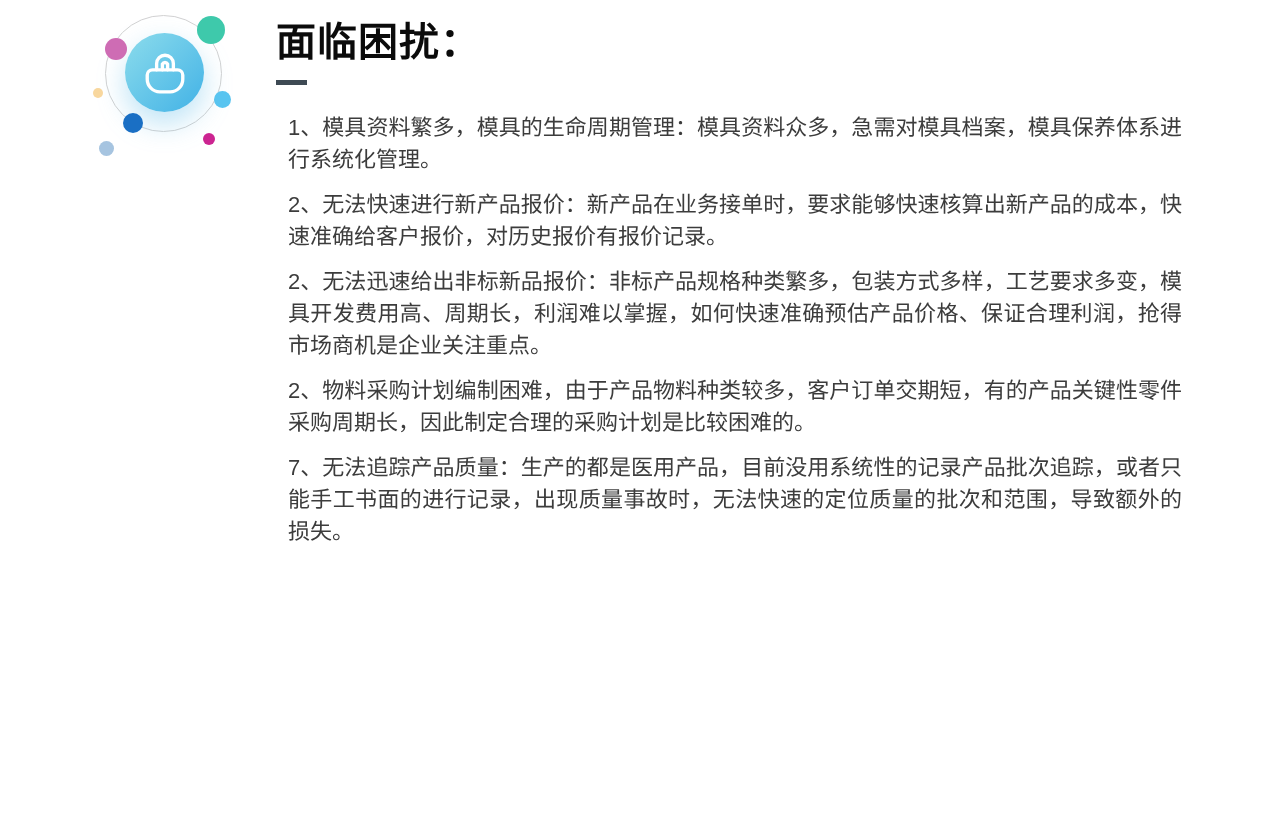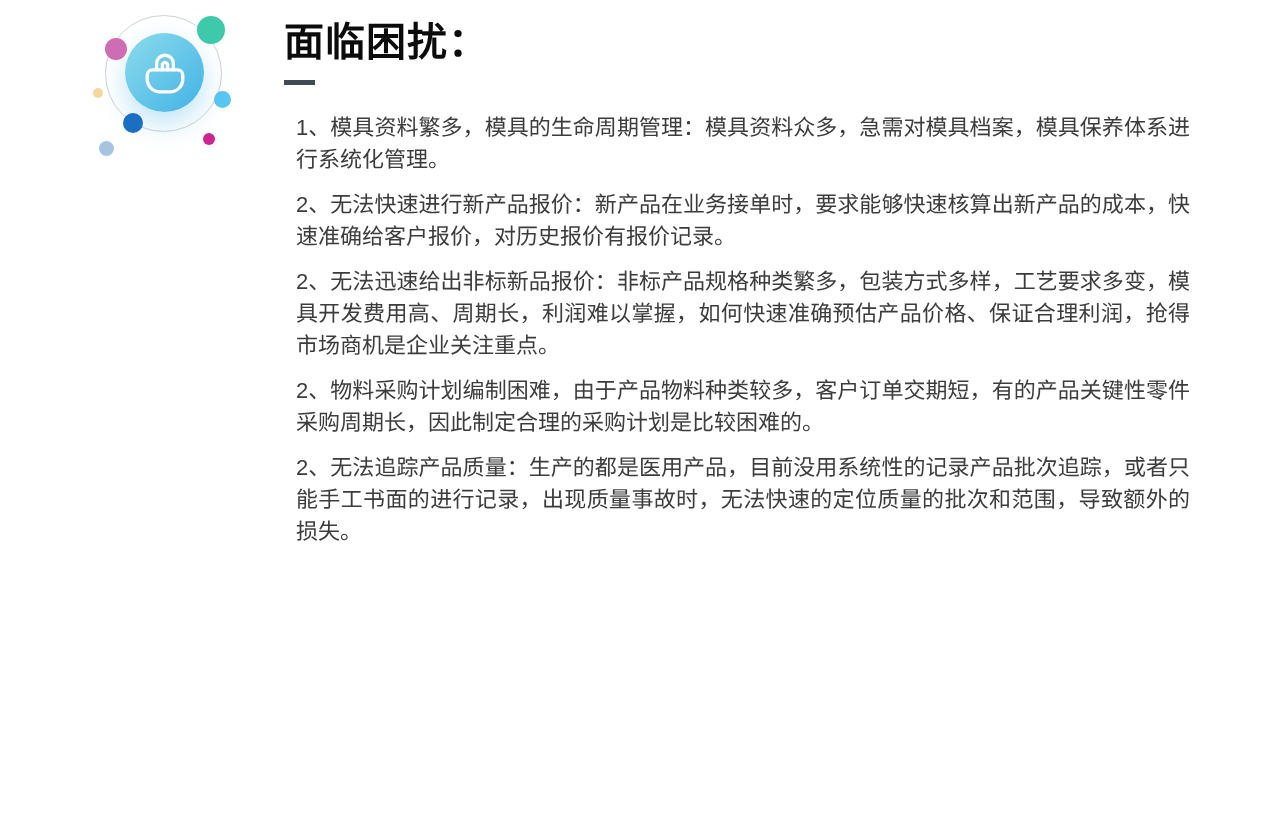--- a/index.html
+++ b/index.html
@@ -30,21 +30,21 @@
   .dot-teal      { left: 197px; top: 16px;  width: 28px; height: 28px; background: var(--dot-teal, #3ec9ab); }
   .dot-pink      { left: 105px; top: 38px;  width: 22px; height: 22px; background: var(--dot-pink, #ce6cb4); }
   .dot-yellow    { left: 93px;  top: 88px;  width: 10px; height: 10px; background: var(--dot-yellow, #f8d79e); }
   .dot-blue      { left: 123px; top: 113px; width: 20px; height: 20px; background: var(--dot-blue, #1a6fc4); }
   .dot-pale-blue { left: 99px;  top: 141px; width: 15px; height: 15px; background: var(--dot-pale-blue, #a6c4e0); }
   .dot-sky       { left: 214px; top: 91px;  width: 17px; height: 17px; background: var(--dot-sky, #58c4f0); }
   .dot-magenta   { left: 203px; top: 133px; width: 12px; height: 12px; background: var(--dot-magenta, #cc2491); }
 
   
   .content {
-    position: absolute; left: 284px; top: 20px; width: 918px;
+    position: absolute; left: 276px; top: 20px; width: 918px;
   }
   .page-title {
     font-size: 40px; line-height: 1.1;
     font-weight: 700; color: #0b0b0b;
     letter-spacing: 1px;
   }
   .title-divider {
     width: 31px; height: 5px;
     margin-top: 16px;
     background: var(--divider-color, #3e4a54);
@@ -88,17 +88,17 @@
 
   <div class="content">
     <h1 class="page-title">面临困扰：</h1>
     <div class="title-divider"></div>
 
     <div class="body-text">
       <p>1、模具资料繁多，模具的生命周期管理：模具资料众多，急需对模具档案，模具保养体系进行系统化管理。</p>
       <p>2、无法快速进行新产品报价：新产品在业务接单时，要求能够快速核算出新产品的成本，快速准确给客户报价，对历史报价有报价记录。</p>
       <p>2、无法迅速给出非标新品报价：非标产品规格种类繁多，包装方式多样，工艺要求多变，模具开发费用高、周期长，利润难以掌握，如何快速准确预估产品价格、保证合理利润，抢得市场商机是企业关注重点。</p>
       <p>2、物料采购计划编制困难，由于产品物料种类较多，客户订单交期短，有的产品关键性零件采购周期长，因此制定合理的采购计划是比较困难的。</p>
-      <p>2、无法追踪产品质量：生产的都是医用产品，目前没用系统性的记录产品批次追踪，或者只能手工书面的进行记录，出现质量事故时，无法快速的定位质量的批次和范围，导致额外的损失。</p>
+      <p>7、无法追踪产品质量：生产的都是医用产品，目前没用系统性的记录产品批次追踪，或者只能手工书面的进行记录，出现质量事故时，无法快速的定位质量的批次和范围，导致额外的损失。</p>
     </div>
   </div>
 
 </div>
 
 </body></html>

